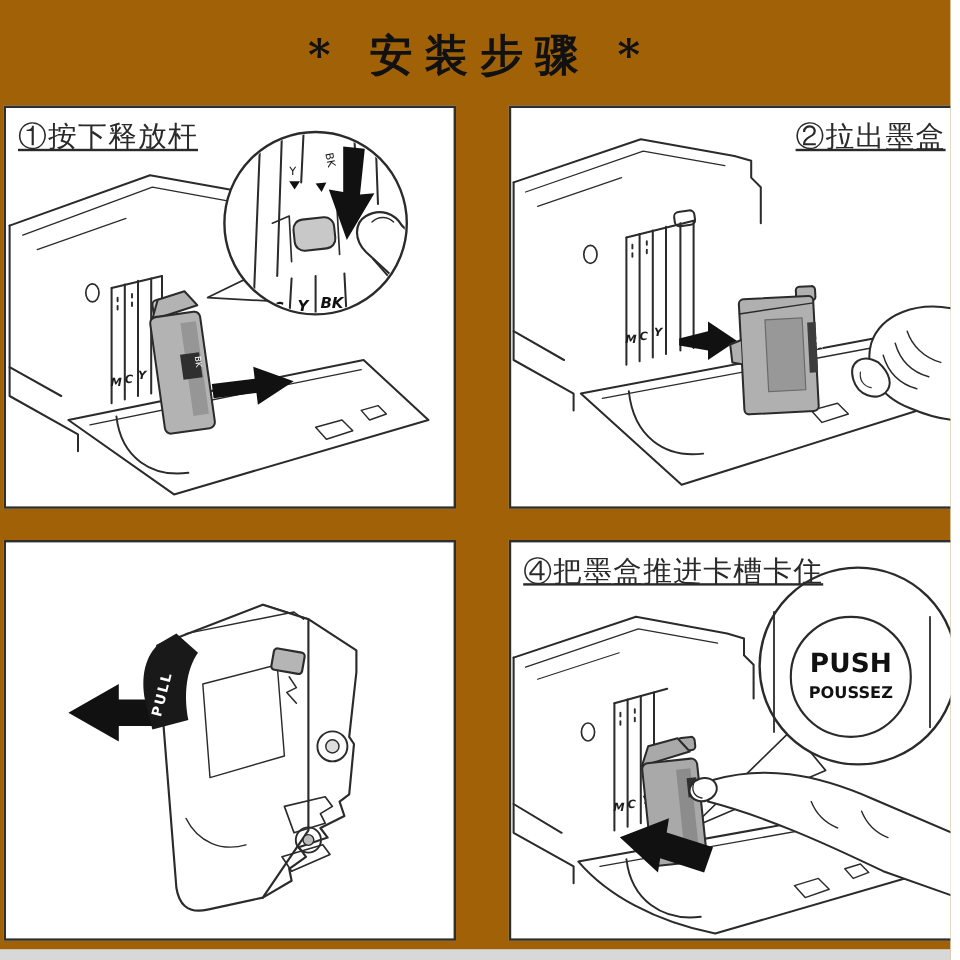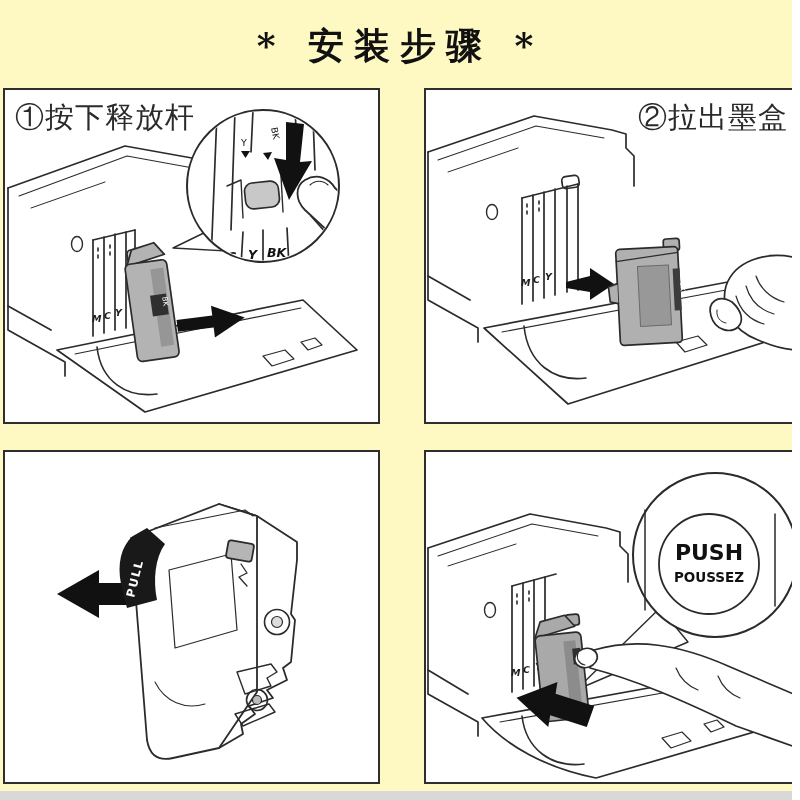--- a/index.html
+++ b/index.html
@@ -1,24 +1,24 @@
 <!DOCTYPE html>
 <html><head>
 <meta charset="utf-8">
 <style>
   html,body{margin:0;padding:0;background:#ffffff;}
-  .page{position:relative;width:792px;height:800px;background:#fef9c3;overflow:hidden;
+  .page{position:relative;width:792px;height:800px;background:#a16207;overflow:hidden;
         font-family:"Liberation Sans",sans-serif;}
   .title{position:absolute;left:0;top:22px;width:800px;text-align:center;
          font-family:"DejaVu Serif","Liberation Serif",serif;font-weight:bold;
          font-size:36px;letter-spacing:10px;color:#111;}
   .panel{position:absolute;background:#fff;border:2px solid #2e2e2e;}
   .panel svg{position:absolute;left:0;top:0;width:100%;height:100%;}
-  .plabel{position:absolute;top:8px;font-size:29px;color:#2a2a2a;z-index:5;
-          font-family:"Liberation Sans",sans-serif;letter-spacing:1px;}
+  .plabel{position:absolute;top:8px;font-size:24px;color:#2a2a2a;z-index:5;
+          font-family:"Liberation Sans",sans-serif;letter-spacing:1px;text-decoration:underline;}
   .plabel.left{left:10px;}
   .plabel.right{right:10px;text-align:right;}
   #p1{left:3px;top:88px;width:373px;height:332px;}
   #p2{left:424px;top:88px;width:372px;height:332px;}
   #p3{left:3px;top:450px;width:373px;height:330px;}
   #p4{left:424px;top:450px;width:372px;height:330px;}
   .bottom-strip{position:absolute;left:0;top:791px;width:800px;height:9px;background:#d8d8d8;}
   text{user-select:none;}
 </style>
 </head>
@@ -191,20 +191,21 @@
           <g>
             <path d="M128,84 C116,94 112,112 116,132 L122,156 L152,148 C148,128 150,106 160,92 L142,76 Z" fill="#191919" stroke="none"></path>
             <text transform="translate(129,146) rotate(-76)" font-family="'DejaVu Sans',sans-serif" font-size="11.5" font-weight="bold" letter-spacing="1.5" fill="#ffffff" stroke="none">PULL</text>
           </g>
         </g>
       </g>
     </svg>
   </div>
 
   <div class="panel" id="p4">
+    <div class="plabel left">④把墨盒推进卡槽卡住</div>
     <svg viewBox="0 0 372 330">
       <g stroke="#2b2b2b" stroke-width="1.7" fill="none" stroke-linejoin="round" stroke-linecap="round">
         <g>
           <path d="M2,96 L104,62 L180,76 L194,80 L194,94 L202,102 L202,130"></path>
           <path d="M12,104 L106,72 L172,84" stroke-width="1.1"></path>
           <path d="M22,114 L90,92" stroke-width="1"></path>
           <path d="M2,96 L2,218 L42,242"></path>
           <path d="M2,218 L2,242 L52,270 L52,284"></path>
           <ellipse cx="64" cy="158" rx="5.5" ry="7.5" stroke-width="1.4"></ellipse>
           <path d="M86,134 L130,122"></path>

